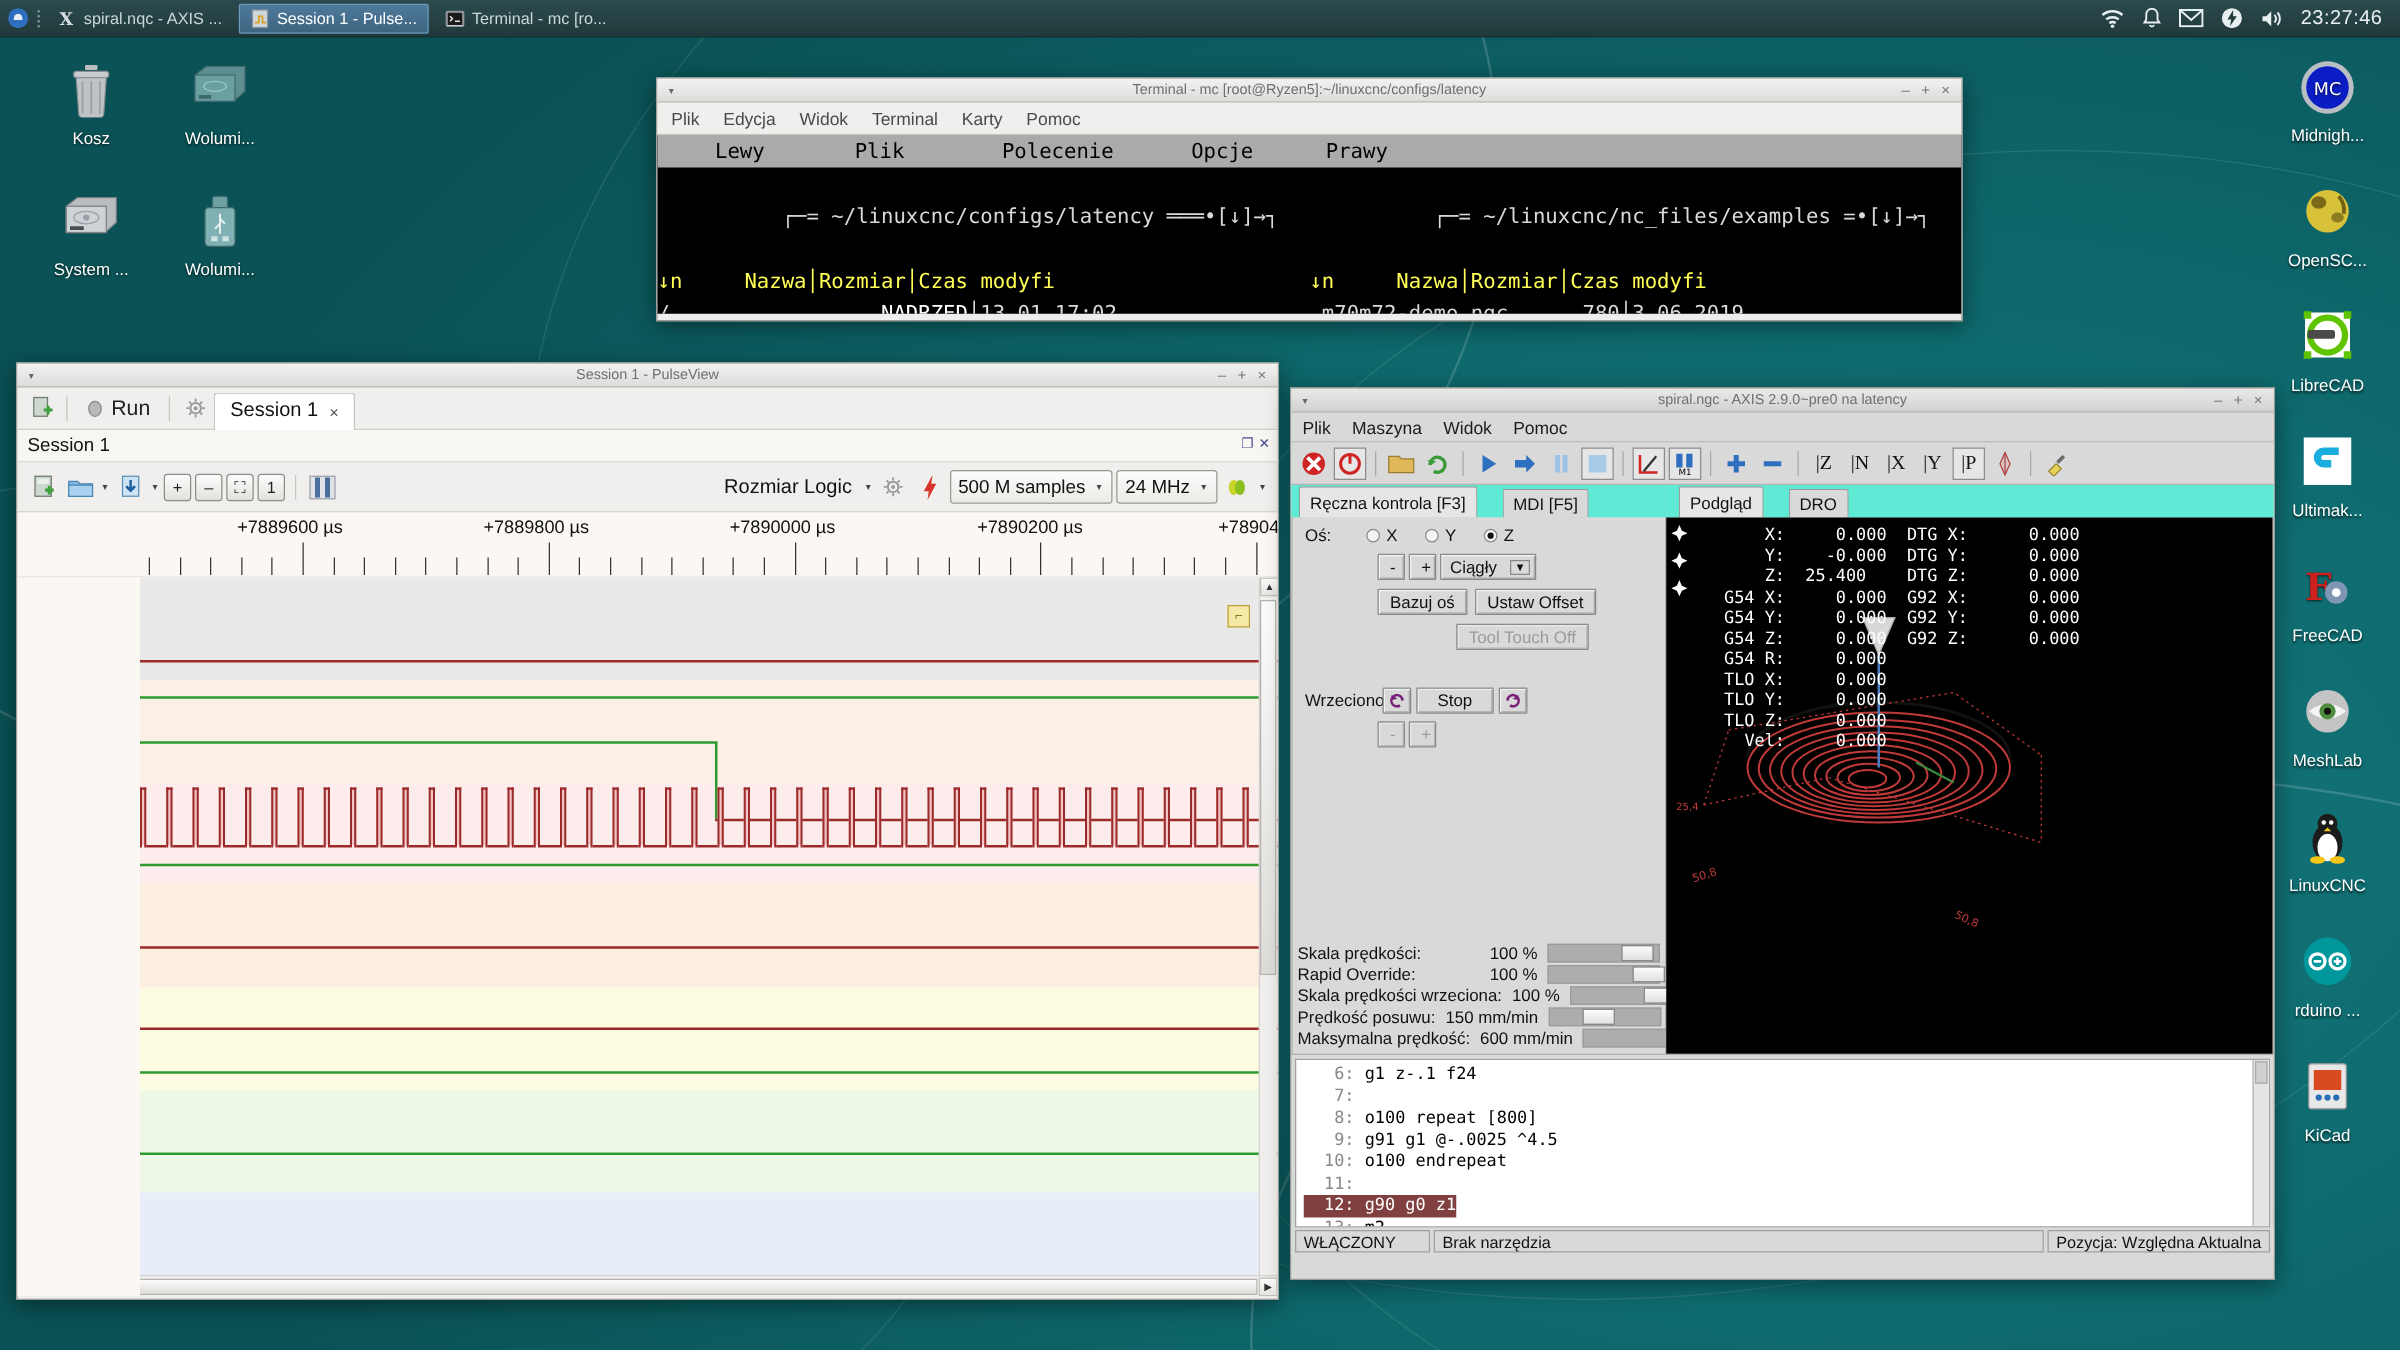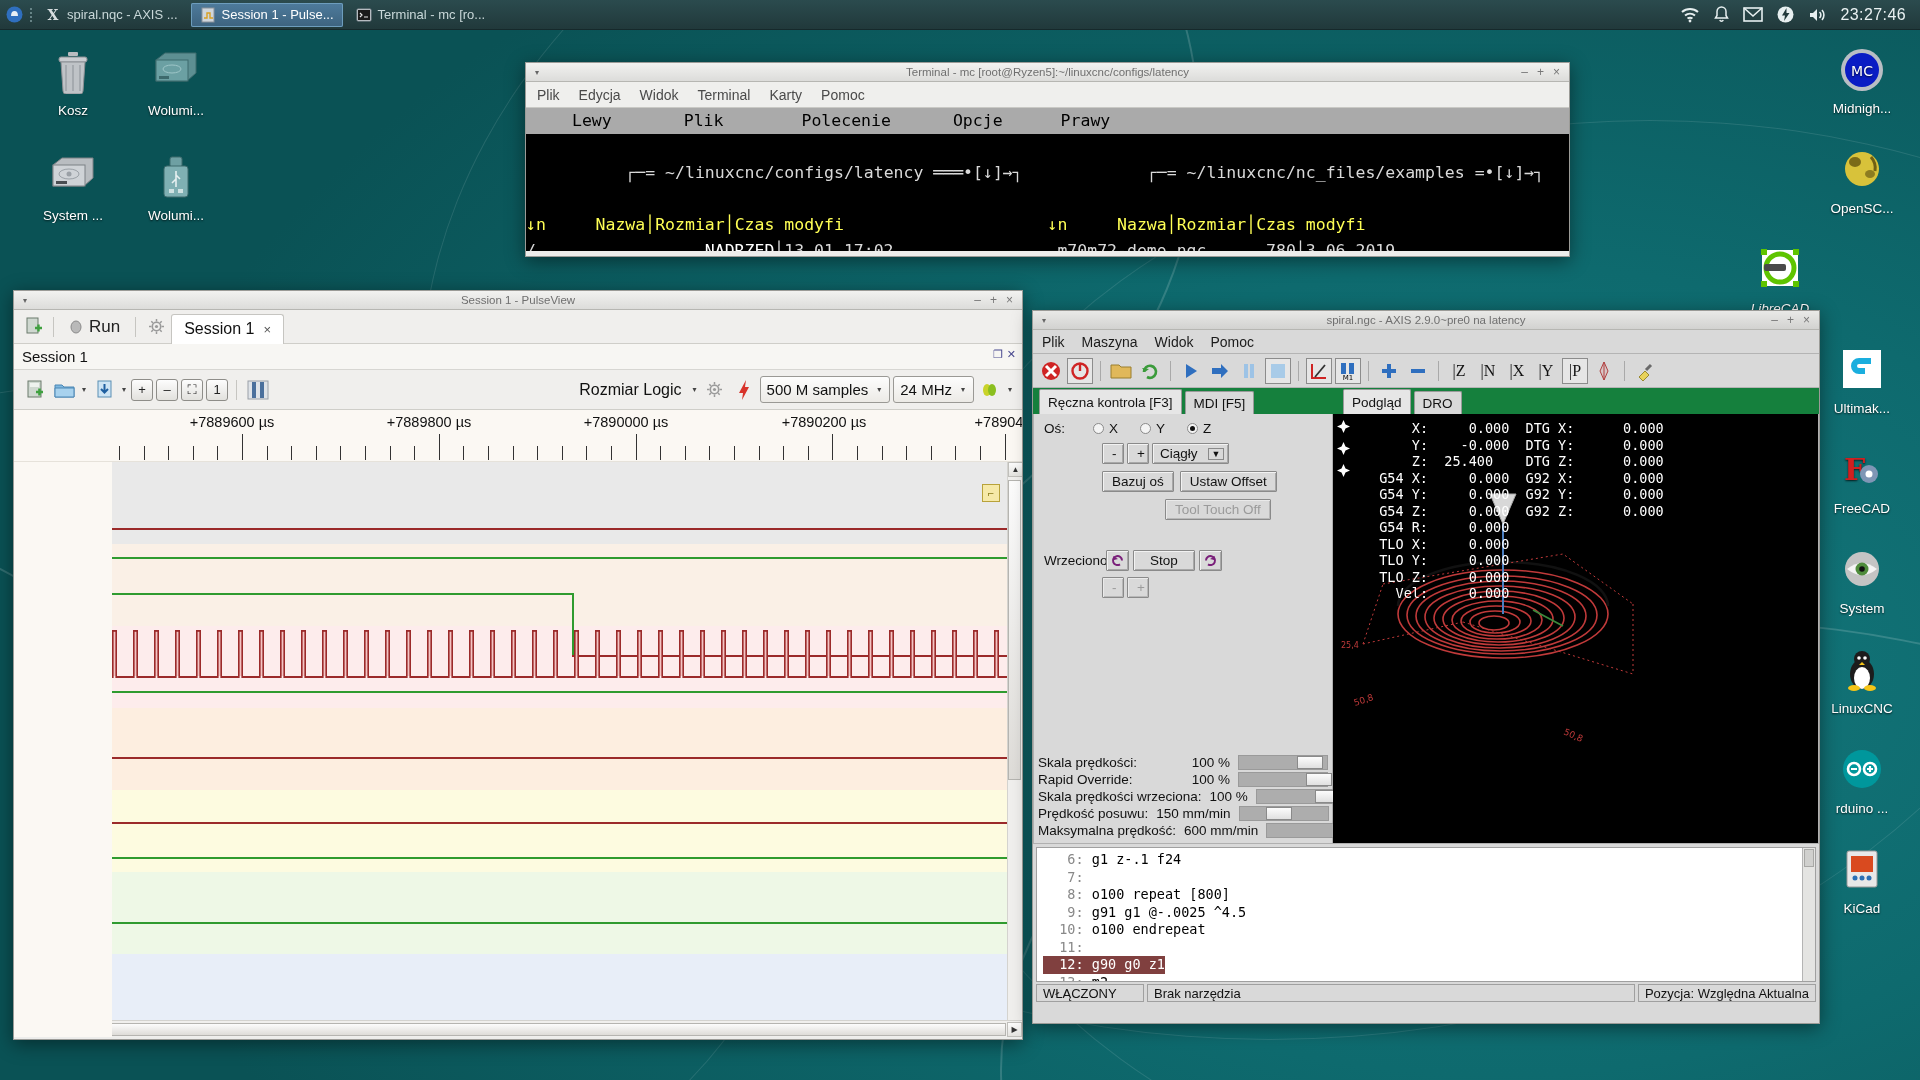--- a/index.html
+++ b/index.html
@@ -124,21 +124,21 @@
   
   #axwin { left:1032px; top:310px; width:788px; height:714px; background:#d9d9d9; }
   #ax-menu { height:24px; display:flex; align-items:center; gap:17px; padding:0 9px; font-size:14px;
              color:#1b1b1b; background:#d9d9d9; border-bottom:1px solid #b4b4b4; }
   #ax-toolbar { height:34px; display:flex; align-items:center; gap:3px; padding:0 5px; background:#d9d9d9;
                 border-bottom:1px solid #b4b4b4; }
   .ax-tbtn { width:26px; height:26px; display:flex; align-items:center; justify-content:center;
              font-family:"Liberation Serif", serif; font-size:16px; color:#111; }
   .ax-tbtn.framed { border:1px solid #8c8c8c; background:#e6e6e6; }
   .ax-vsep { width:1px; height:20px; background:#a9a9a9; margin:0 4px; }
-  .ax-tabrow { display:flex; align-items:flex-end; height:26px; padding-left:6px; gap:3px; background:#15803d;text-align:center; }
+  .ax-tabrow { display:flex; align-items:flex-end; height:26px; padding-left:6px; gap:20px; background:#5eead4;text-align:center; }
   .ax-tab { height:23px; padding:0 8px; display:flex; align-items:center; font-size:13.5px; color:#111;
             background:#d9d9d9; border:1px solid #9a9a9a; border-bottom:none; border-radius:2px 2px 0 0; }
   .ax-tab.sel { background:#e6e6e6; height:25px; }
   .ax-panel { background:#d9d9d9; }
   .ax-lbl { font-size:13.5px; color:#111; }
   .ax-btn { border:1px solid #8a8a8a; background:#d9d9d9; padding:2px 9px; font-size:13.5px; color:#111;
             border-radius:1px; box-shadow:inset 1px 1px 0 #f2f2f2, inset -1px -1px 0 #a8a8a8; }
   .ax-btn.dis { color:#9b9b9b; box-shadow:inset 1px 1px 0 #eaeaea, inset -1px -1px 0 #b8b8b8; }
   .ax-radio { width:11px; height:11px; border-radius:50%; border:1px solid #8a8a8a; background:#f4f4f4;
               display:inline-flex; align-items:center; justify-content:center; }
@@ -228,21 +228,21 @@
   <div class="glyph">
     <svg width="42" height="42" viewBox="0 0 42 42">
         <circle cx="21" cy="21" r="17" fill="#d8c23a"></circle>
         <ellipse cx="14" cy="14" rx="6" ry="5" fill="#7a6a18"></ellipse>
         <ellipse cx="29" cy="26" rx="5" ry="4" fill="#8d7c20"></ellipse>
         <path d="M30 9 a17 17 0 0 1 4 14" stroke="#6f6014" stroke-width="3" fill="none"></path>
       </svg>
   </div>
   <div class="lbl">OpenSC...</div>
 </div>
-<div class="dicon" style="left:1732px; top:248px;font-style:italic;">
+<div class="dicon" style="left:1814px; top:248px;">
   <div class="glyph">
     <svg width="44" height="42" viewBox="0 0 44 42">
         <rect x="4" y="2" width="36" height="36" fill="#fff"></rect>
         <circle cx="22" cy="20" r="14" fill="none" stroke="#5ec400" stroke-width="5"></circle>
         <rect x="6" y="16" width="22" height="7" rx="2" fill="#4a4a4a"></rect>
         <rect x="3" y="1" width="6" height="6" fill="#5ec400"></rect>
         <rect x="35" y="1" width="6" height="6" fill="#5ec400"></rect>
         <rect x="3" y="33" width="6" height="6" fill="#5ec400"></rect>
         <rect x="35" y="33" width="6" height="6" fill="#5ec400"></rect>
       </svg>
@@ -270,21 +270,21 @@
 </div>
 <div class="dicon" style="left:1814px; top:548px;">
   <div class="glyph">
     <svg width="42" height="42" viewBox="0 0 42 42">
         <circle cx="21" cy="21" r="17" fill="#c4c4c4"></circle>
         <path d="M6 21 q15 -12 30 0 q-15 12 -30 0" fill="#f4f4f4"></path>
         <circle cx="21" cy="21" r="6.5" fill="#4f8c3c"></circle>
         <circle cx="21" cy="21" r="2.8" fill="#111"></circle>
       </svg>
   </div>
-  <div class="lbl">System</div>
+  <div class="lbl">MeshLab</div>
 </div>
 <div class="dicon" style="left:1814px; top:648px;">
   <div class="glyph">
     <svg width="40" height="44" viewBox="0 0 40 44">
         <ellipse cx="20" cy="26" rx="12" ry="15" fill="#1c1c1c"></ellipse>
         <ellipse cx="20" cy="30" rx="8" ry="11" fill="#fff"></ellipse>
         <ellipse cx="20" cy="11" rx="8" ry="8" fill="#1c1c1c"></ellipse>
         <circle cx="17" cy="10" r="1.8" fill="#fff"></circle>
         <circle cx="23" cy="10" r="1.8" fill="#fff"></circle>
         <path d="M20 14 l-3 3 h6 z" fill="#f5c518"></path>

